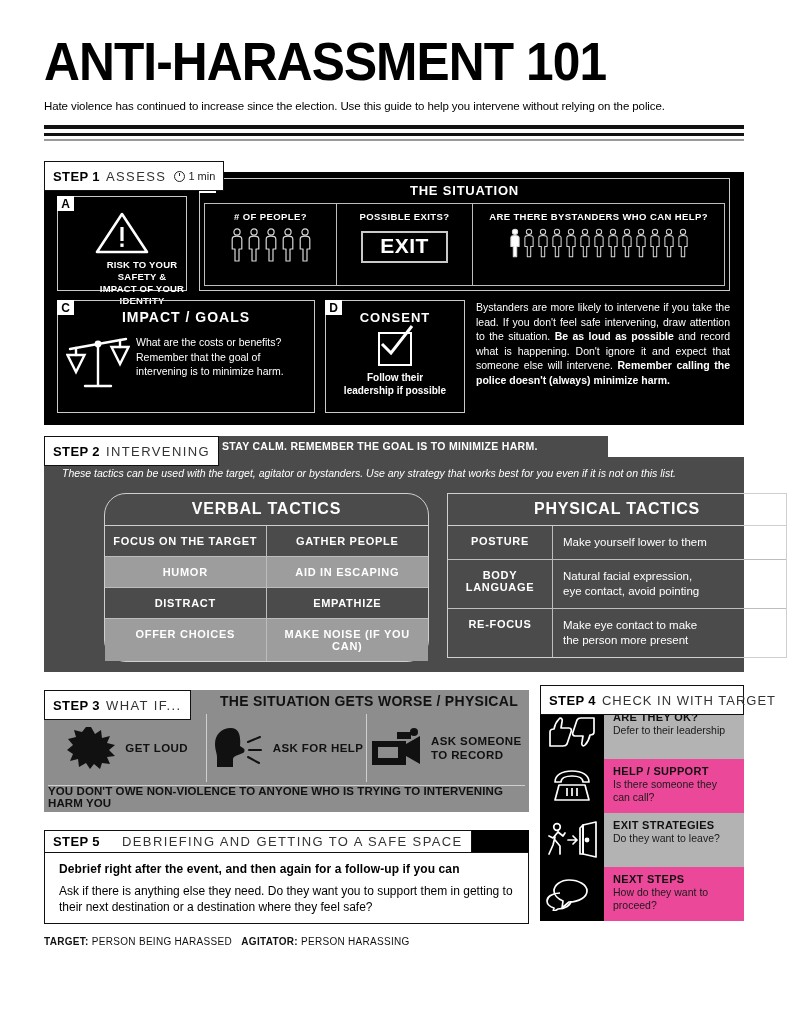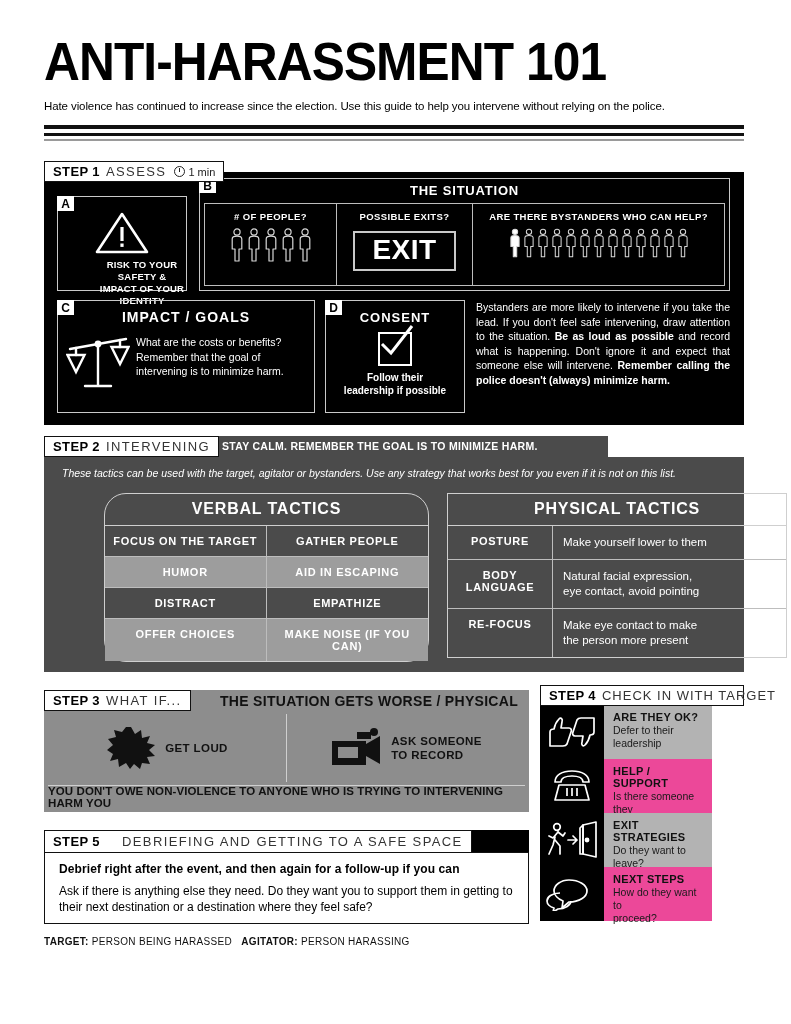--- a/index.html
+++ b/index.html
@@ -24,21 +24,21 @@
   .subtitle{font-size:11.5px;line-height:14px;margin-top:9px;letter-spacing:-0.1px;}
   .rule{position:absolute;left:44px;width:700px;}
   .rule.r1{top:125px;height:4px;background:#111;}
   .rule.r2{top:131px;height:2px;background:#fff;}
   .rule.r3{top:133px;height:3px;background:#111;}
   .rule.r4{top:139px;height:2px;background:#9a9a9a;}
 
   
   .step-tag{
     position:absolute;z-index:20;background:#fff;border:1.5px solid #111;
-    height:21px;display:flex;align-items:center;padding:0 8px;box-sizing:border-box;
+    height:30px;display:flex;align-items:center;padding:0 8px;box-sizing:border-box;
     white-space:nowrap;
   }
   .step-tag .sn{font-size:13px;font-weight:bold;letter-spacing:0.4px;}
   .step-tag .st{font-size:13px;font-weight:normal;letter-spacing:1.4px;margin-left:6px;color:#333;}
   .step-tag .tm{font-size:11px;margin-left:8px;display:flex;align-items:center;gap:3px;color:#222;}
   .clock{display:inline-block;width:9px;height:9px;border:1.3px solid #222;border-radius:50%;position:relative;}
   .clock:after{content:"";position:absolute;left:3.2px;top:1.4px;width:1.2px;height:3.4px;background:#222;}
 
   
   .p1{position:absolute;left:44px;top:172px;width:700px;height:253px;background:#000;}
@@ -51,21 +51,21 @@
   .warn{margin:14px auto 4px;display:block;}
   .boxA .cap{color:#fff;font-size:9.5px;font-weight:bold;text-align:center;line-height:12px;letter-spacing:0.2px;margin-left:40px;}
 
   .boxB{position:absolute;left:155px;top:6px;width:531px;height:113px;border:1.5px solid #c9c9c9;box-sizing:border-box;}
   .boxB .bhd{color:#fff;font-size:13px;font-weight:bold;letter-spacing:0.8px;text-align:center;padding-top:4px;height:20px;}
   .bgrid{position:absolute;left:4px;right:4px;top:24px;bottom:4px;border:1px solid #bdbdbd;display:flex;}
   .bcell{flex:0 0 auto;border-right:1px solid #bdbdbd;display:flex;flex-direction:column;align-items:center;justify-content:flex-start;padding-top:7px;box-sizing:border-box;}
   .bcell:last-child{border-right:none;}
   .bcell .lbl{color:#fff;font-size:9.5px;font-weight:bold;letter-spacing:0.4px;margin-bottom:6px;}
   .figrow{display:flex;align-items:flex-end;gap:3px;}
-  .exitbox{border:2.5px solid #c9c9c9;color:#fff;font-size:28px;font-weight:bold;padding:1px 17px 3px;letter-spacing:0.5px;margin-top:3px;}
+  .exitbox{border:2.5px solid #c9c9c9;color:#fff;font-size:21px;font-weight:bold;padding:1px 17px 3px;letter-spacing:0.5px;margin-top:3px;}
 
   .boxC{position:absolute;left:13px;top:128px;width:258px;height:113px;border:1.5px solid #c9c9c9;box-sizing:border-box;}
   .boxC .chd{color:#fff;font-size:14px;font-weight:bold;letter-spacing:1px;text-align:center;padding-top:8px;}
   .cbody{display:flex;align-items:flex-start;padding:6px 6px 0 8px;}
   .cbody .txt{color:#fff;font-size:10.5px;line-height:14.5px;margin-left:6px;margin-top:4px;}
 
   .boxD{position:absolute;left:281px;top:128px;width:140px;height:113px;border:1.5px solid #c9c9c9;box-sizing:border-box;}
   .boxD .chd{color:#fff;font-size:13px;font-weight:bold;letter-spacing:1px;text-align:center;padding-top:9px;}
   .chk{width:34px;height:34px;border:2.5px solid #fff;margin:7px auto 5px;position:relative;box-sizing:border-box;}
   .boxD .cap{color:#fff;font-size:10px;line-height:13px;text-align:center;font-weight:bold;}
@@ -98,21 +98,21 @@
   .p3 .hdtxt{position:absolute;left:176px;top:3px;font-size:14px;font-weight:bold;color:#111;letter-spacing:0.3px;}
   .p3row{position:absolute;left:4px;top:24px;right:4px;height:68px;display:flex;}
   .p3c{flex:1;display:flex;align-items:center;justify-content:center;gap:9px;border-right:1.5px solid #cfcfcf;}
   .p3c:last-child{border-right:none;}
   .p3c .lbl{font-size:11.5px;font-weight:bold;color:#111;letter-spacing:0.4px;line-height:14px;}
   .p3foot{position:absolute;left:4px;right:4px;top:95px;height:22px;border-top:1.5px solid #cfcfcf;
           display:flex;align-items:center;justify-content:center;}
   .p3foot span{font-size:11.5px;font-weight:bold;color:#111;letter-spacing:0.1px;}
 
   
-  .p4{position:absolute;left:540px;top:705px;width:172px;height:216px;background:#000;}
+  .p4{position:absolute;left:540px;top:705px;width:204px;height:216px;background:#000;}
   .p4row{display:flex;height:54px;box-sizing:border-box;}
   .p4ic{flex:0 0 64px;background:#000;display:flex;align-items:center;justify-content:center;}
   .p4tx{flex:1;background:#b3b3b3;padding:6px 7px 0 9px;box-sizing:border-box;}
   .p4tx.alt{background:#ec4899;}
   .p4tx .t{font-size:11px;font-weight:bold;color:#111;letter-spacing:0.3px;}
   .p4tx .d{font-size:10.5px;color:#1a1a1a;line-height:13px;margin-top:1px;}
 
   
   .s5black{position:absolute;left:393px;top:830px;width:136px;height:22px;background:#000;}
   .p5{position:absolute;left:44px;top:852px;width:485px;height:72px;border:1.5px solid #111;box-sizing:border-box;background:#fff;}
@@ -350,20 +350,31 @@
     <div class="hdtxt">THE SITUATION GETS WORSE / PHYSICAL</div>
     <div class="p3row">
 
       <div class="p3c">
         <svg width="50" height="44" viewBox="0 0 50 44">
           <path fill="#111" d="M25 1 L29 8 L35 4 L36 12 L44 10 L41 17 L49 19 L43 24 L49 30 L41 31 L44 38 L36 37 L34 43 L28 38 L24 43 L20 37 L13 41 L12 33 L4 35 L7 28 L1 24 L7 19 L2 13 L10 11 L8 4 L16 6 L20 1 Z"></path>
         </svg>
         <div class="lbl">GET LOUD</div>
       </div>
 
+      <div class="p3c">
+        <svg width="54" height="44" viewBox="0 0 54 44">
+          <path fill="#111" d="M21 2 C11 2 5 9 5 18 C5 24 7 27 7 31 L7 41 L23 41 L23 33 C23 31 25 30 28 29 L33 27 C35 26 35 23 33 22 L30 20 C31 10 29 2 21 2 Z"></path>
+          <g stroke="#111" stroke-width="2" stroke-linecap="round">
+            <line x1="38" y1="16" x2="50" y2="11"></line>
+            <line x1="39" y1="24" x2="51" y2="24"></line>
+            <line x1="38" y1="31" x2="49" y2="37"></line>
+          </g>
+        </svg>
+        <div class="lbl">ASK FOR HELP</div>
+      </div>
 
       <div class="p3c">
         <svg width="52" height="40" viewBox="0 0 52 40">
           <path fill="#111" d="M2 13 L2 37 L36 37 L36 28 L50 36 L50 8 L36 16 L36 13 Z"></path>
           <rect x="8" y="19" width="20" height="11" fill="#8d8d8d"></rect>
           <path fill="#111" d="M27 4 L41 4 L41 11 L27 11 Z"></path>
           <circle cx="44" cy="4" r="4" fill="#111"></circle>
         </svg>
         <div class="lbl" style="white-space:pre-line">ASK SOMEONE
 TO RECORD</div>

